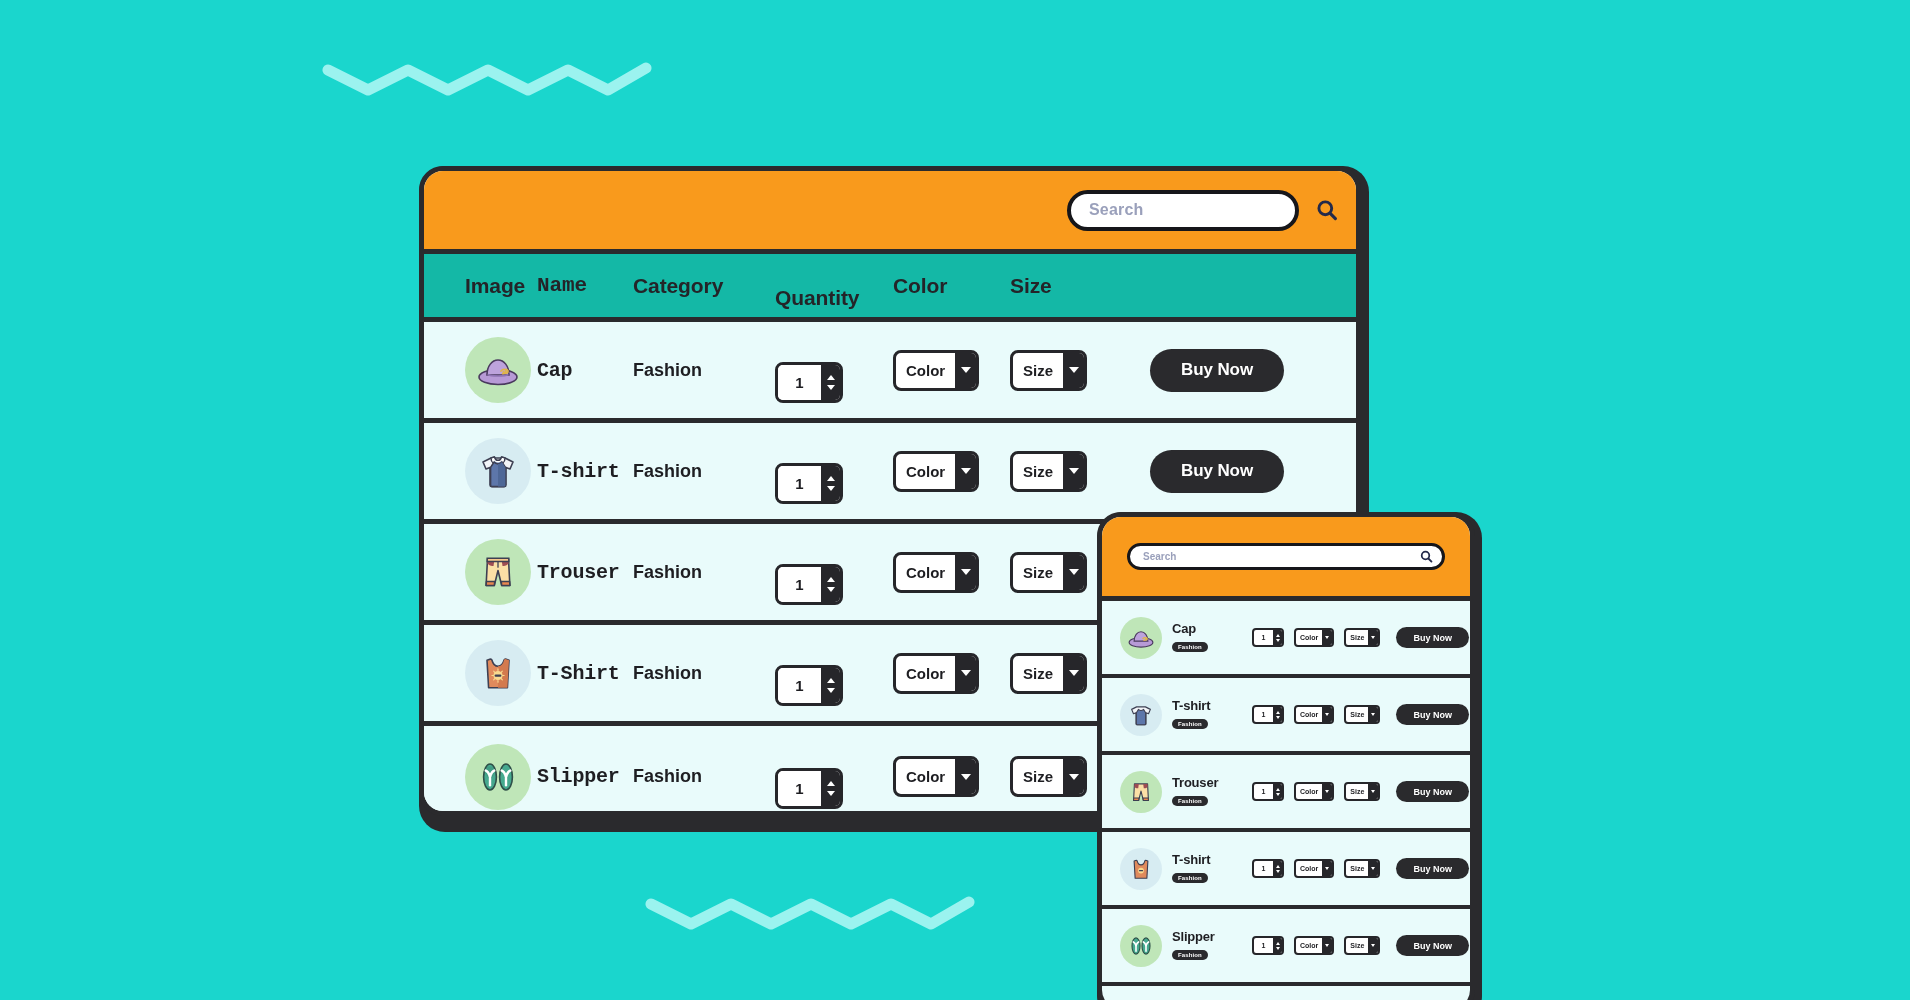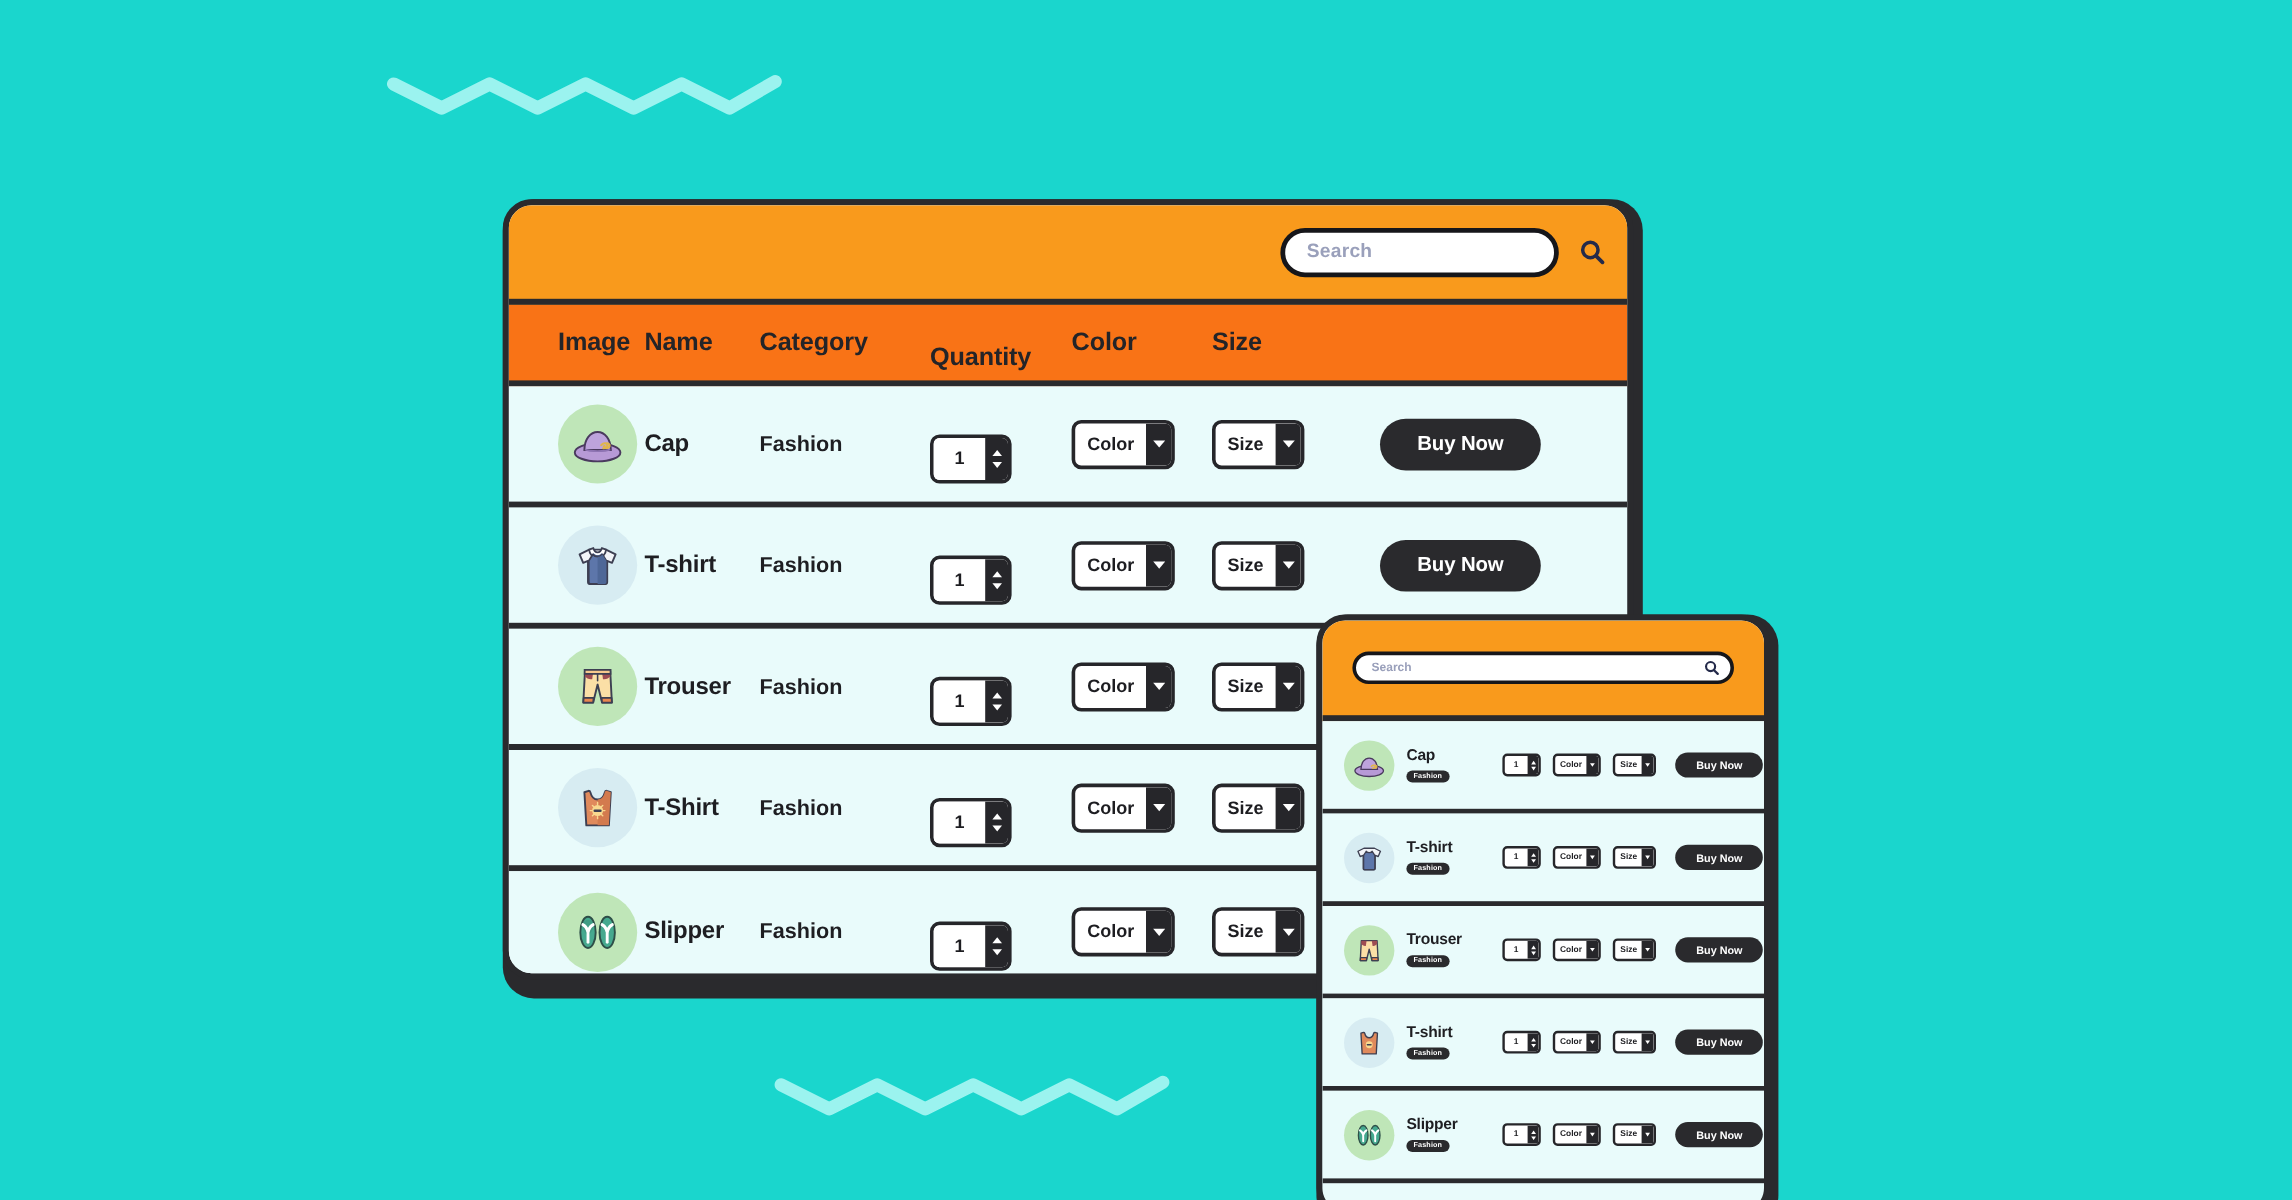--- a/index.html
+++ b/index.html
@@ -87,35 +87,35 @@
     color: #2f3550;
     letter-spacing: .2px;
   }
   .search-pill input::placeholder { color: #9aa0bb; font-weight: 600; }
 
   .mag { flex: none; display: block; }
 
   
   .dk-thead {
     height: 68px;
-    background: #f97316;
+    background: #14b8a6;
     border-bottom: 5px solid #2a2a2d;
     display: flex;
     align-items: center;
   }
   .dk-thead .th {
     font-size: 21px;
     font-weight: 700;
     color: #242428;
     letter-spacing: -.1px;
   }
 
   
   .c-img   { width: 113px; padding-left: 41px; }
-  .c-name  { width: 96px;  }
+  .c-name  { width: 96px; font-family: Liberation Mono, monospace;  }
   .c-cat   { width: 142px; }
   .c-qty   { width: 118px; margin-top: 24px; }
   .c-color { width: 117px; }
   .c-size  { width: 140px; }
   .c-buy   { flex: 1; }
 
   .dk-row {
     height: 101px;
     display: flex;
     align-items: center;

